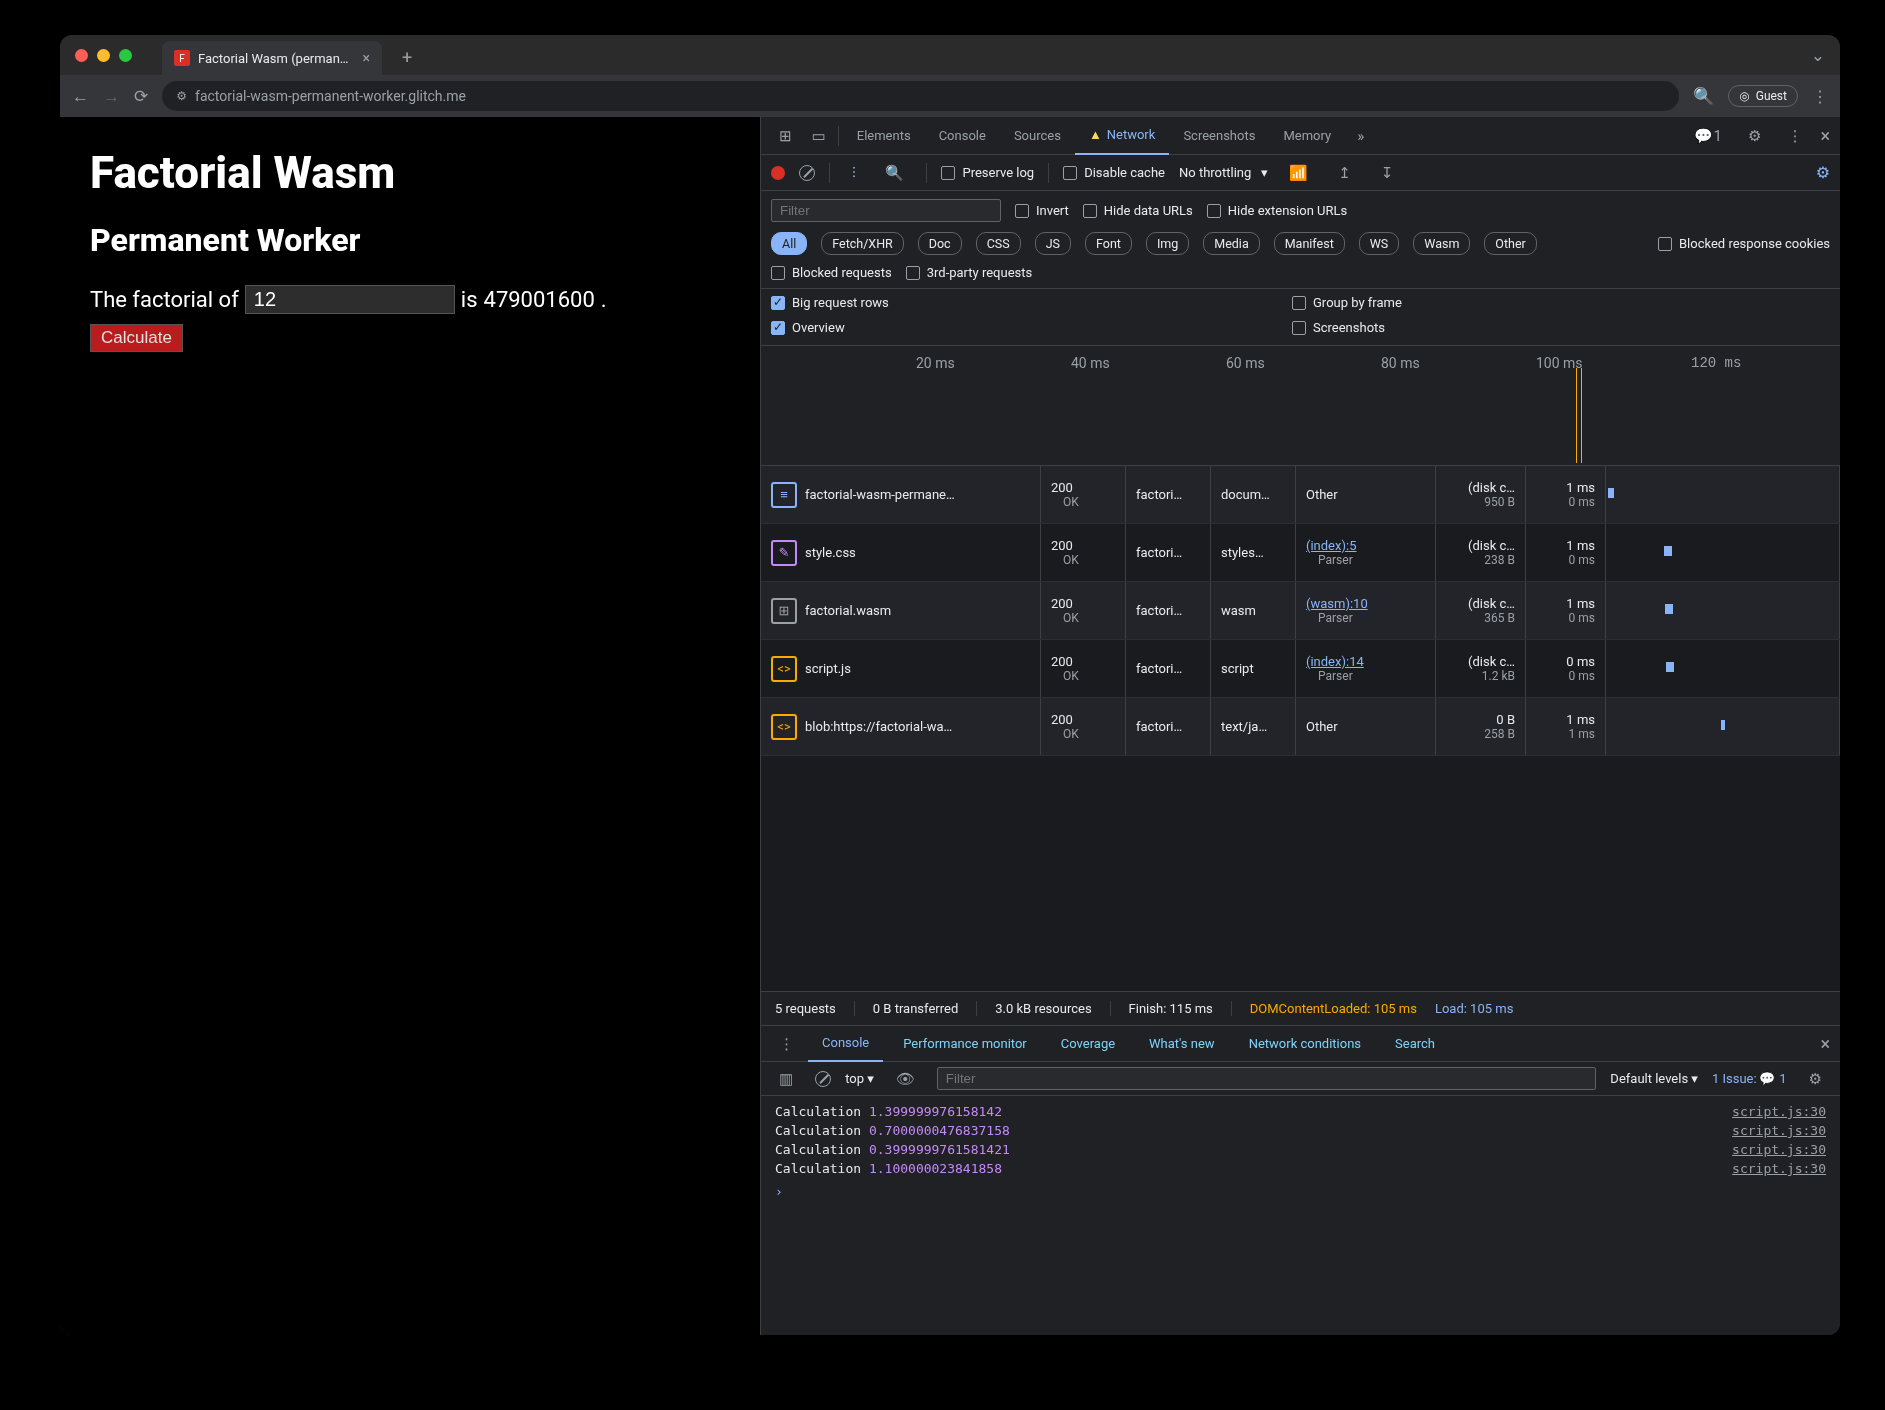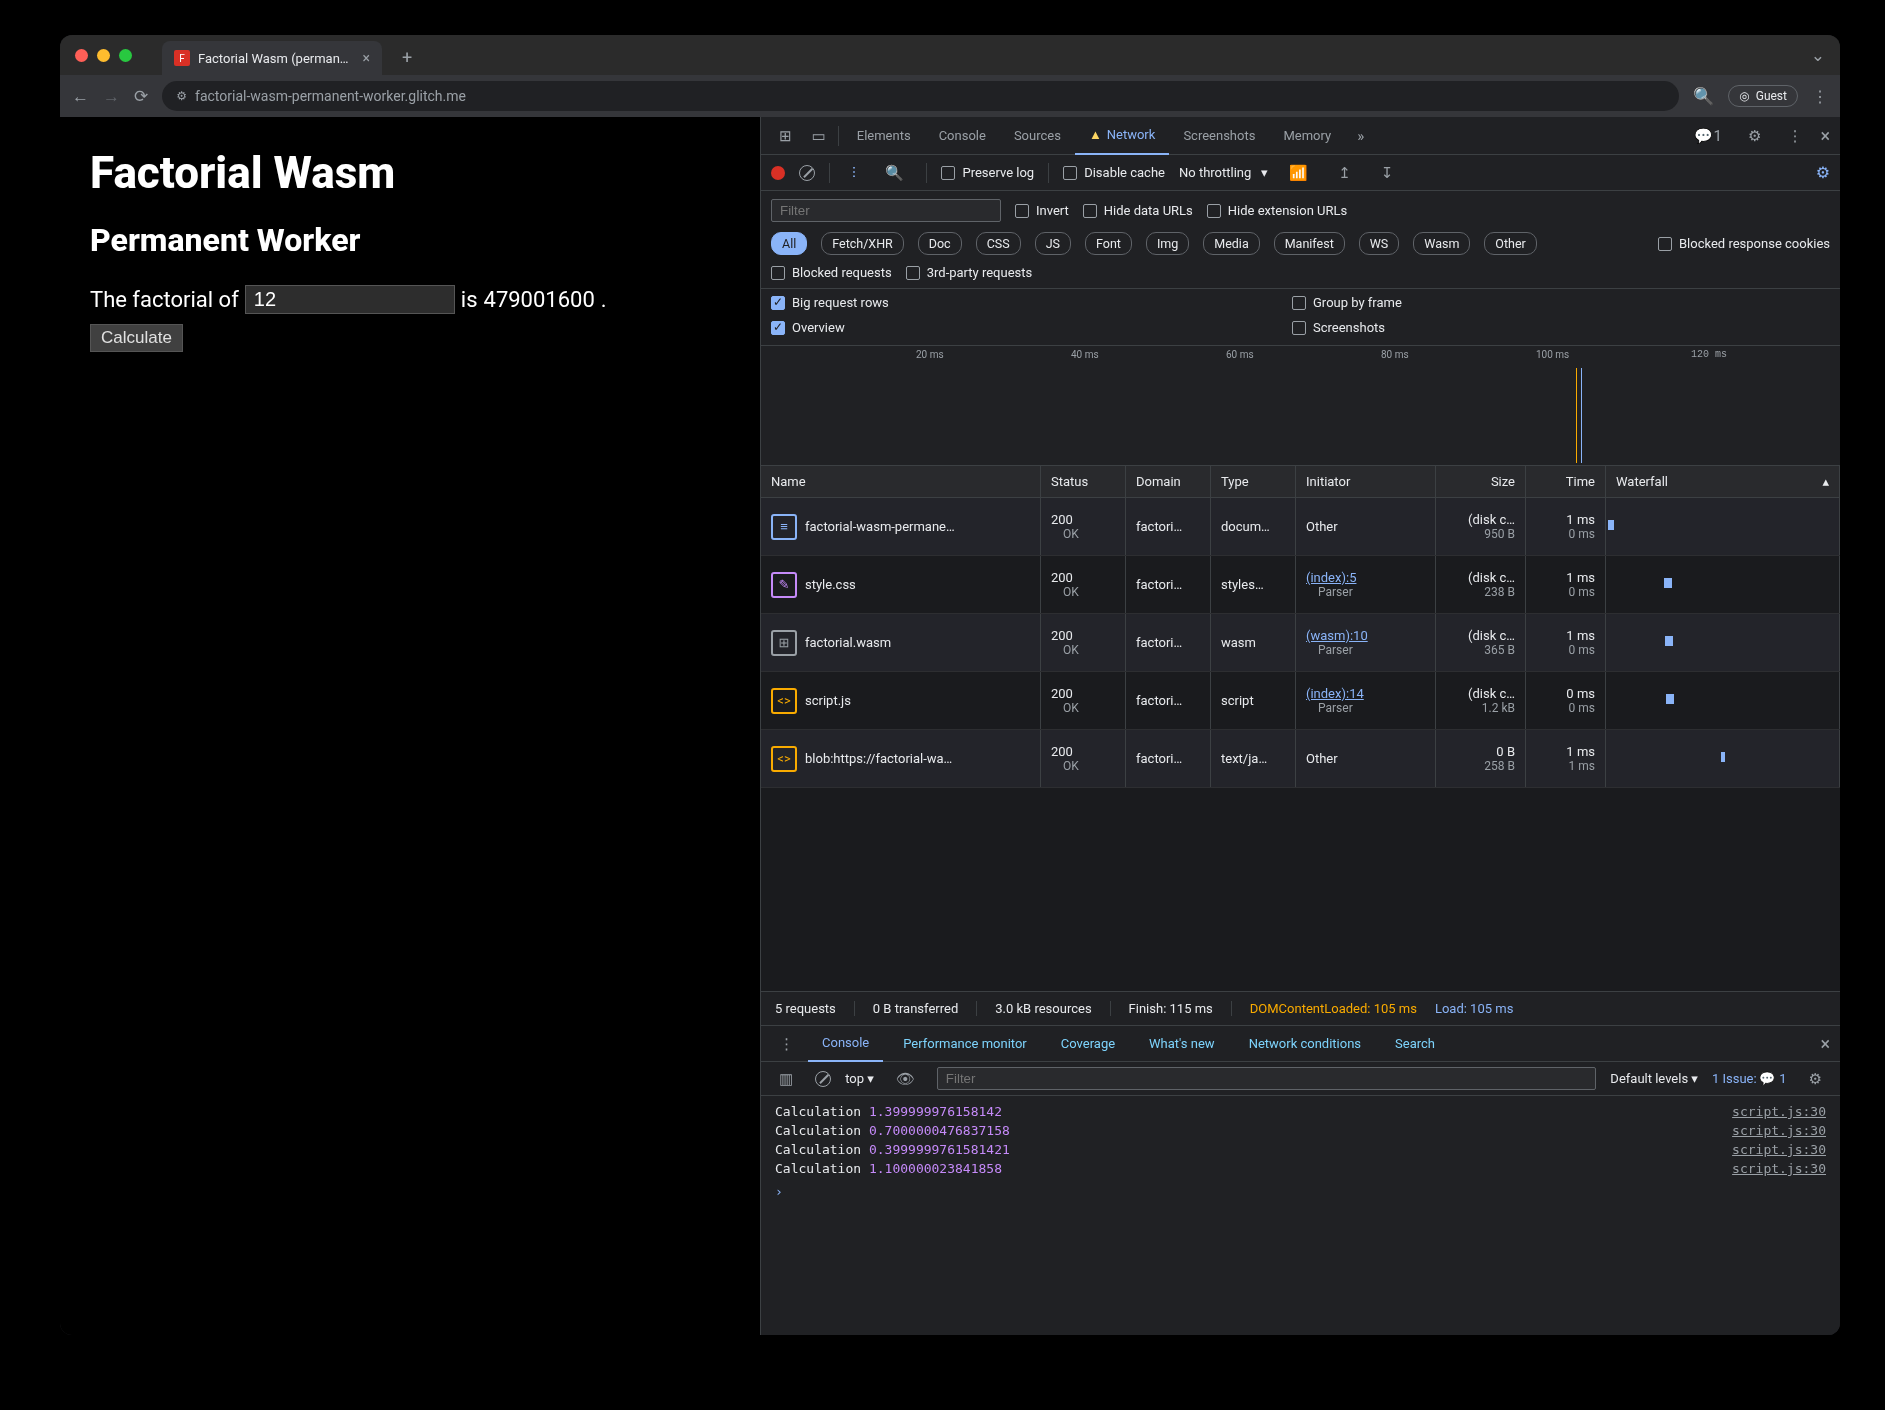--- a/index.html
+++ b/index.html
@@ -21,21 +21,21 @@
 .url .lock { font-size: 12px; }
 .guest-chip { border: 1px solid #5f6368; border-radius: 14px; padding: 3px 10px; color: #e8eaed; font-size: 12px; display: flex; align-items: center; gap: 6px; }
 .menu3 { color: #9aa0a6; font-size: 16px; }
 
 .content { flex: 1; display: flex; overflow: hidden; }
 .page { width: 700px; background: #000; padding: 30px 30px; color: #fff; }
 .page h1 { font-size: 44px; font-weight: 800; margin-bottom: 22px; }
 .page h2 { font-size: 32px; font-weight: 800; margin-bottom: 26px; }
 .page p { font-size: 22px; display: flex; align-items: center; gap: 6px; flex-wrap: wrap; }
 .page input { background: #2d2d2d; border: 1px solid #555; color: #fff; font-size: 20px; padding: 2px 8px; width: 210px; }
-.page button { background: #404040; border: 1px solid #555; color: #e0e0e0; font-size: 17px; padding: 3px 10px; margin-top: 10px; }
+.page button { background: #b91c1c; border: 1px solid #555; color: #e0e0e0; font-size: 17px; padding: 3px 10px; margin-top: 10px; }
 
 .devtools { flex: 1; background: #202124; display: flex; flex-direction: column; border-left: 1px solid #3c4043; font-size: 13px; }
 .dt-tabs { height: 38px; display: flex; align-items: center; border-bottom: 1px solid #3c4043; padding: 0 10px; gap: 4px; }
 .dt-ico { color: #9aa0a6; padding: 0 8px; font-size: 15px; }
 .dt-tab { padding: 0 14px; height: 38px; display: flex; align-items: center; color: #9aa0a6; cursor: pointer; gap: 5px; white-space: nowrap; }
 .dt-tab.active { color: #8ab4f8; border-bottom: 2px solid #8ab4f8; }
 .dt-tab .warn { color: #fdd663; }
 .dt-x { font-size: 18px; color: #9aa0a6; margin-left: auto; }
 .dt-right { display: flex; align-items: center; gap: 10px; margin-left: auto; }
 
@@ -54,21 +54,21 @@
 .net-filters { padding: 8px 10px; display: flex; flex-direction: column; gap: 10px; border-bottom: 1px solid #3c4043; }
 .frow { display: flex; align-items: center; gap: 14px; flex-wrap: wrap; }
 .finput { background: #292a2d; border: 1px solid #5f6368; padding: 3px 8px; width: 230px; color: #9aa0a6; border-radius: 2px; }
 .chip { border: 1px solid #5f6368; border-radius: 10px; padding: 3px 10px; color: #e8eaed; font-size: 12.5px; }
 .chip.on { background: #8ab4f8; color: #202124; border-color: #8ab4f8; }
 
 .opts { display: flex; padding: 6px 27px 10px 10px; border-bottom: 1px solid #3c4043; }
 .ocol { flex: 1; display: flex; flex-direction: column; gap: 10px; }
 
 .timeline { height: 120px; border-bottom: 1px solid #3c4043; position: relative; background: #202124; }
-.tl-tick { position: absolute; top: 3px; font-size: 10px; color: #9aa0a6; text-align: center; }
+.tl-tick { position: absolute; top: 9px; font-size: 14px; color: #9aa0a6; text-align: center; }
 .tl-line { position: absolute; top: 22px; bottom: 2px; width: 1px; }
 
 .nettable { flex: 1; background: #1a1b1e; overflow: auto; }
 .nethdr { display: flex; background: #292a2d; border-bottom: 1px solid #3c4043; position: sticky; top: 0; }
 .nethdr div { padding: 8px 10px; color: #e8eaed; font-size: 13px; border-right: 1px solid #3c4043; }
 .col-name { width: 280px; } .col-stat { width: 85px; } .col-dom { width: 85px; } .col-type { width: 85px; } .col-init { width: 140px; } .col-size { width: 90px; text-align: right; } .col-time { width: 80px; text-align: right; } .col-wf { flex: 1; position: relative; }
 .netrow { display: flex; border-bottom: 1px solid #2d2e31; min-height: 58px; }
 .netrow:nth-child(odd) { background: #23242a; }
 .netrow > div { padding: 6px 10px; border-right: 1px solid #3c4043; font-size: 13px; overflow: hidden; white-space: nowrap; text-overflow: ellipsis; display: flex; flex-direction: column; justify-content: center; }
 .ficon { width: 26px; height: 26px; border-radius: 3px; display: inline-flex; align-items: center; justify-content: center; font-size: 13px; margin-right: 8px; flex-shrink: 0; }
@@ -269,30 +269,20 @@
           <span class="tl-tick" style="left: 310px;">40 ms</span>
           <span class="tl-tick" style="left: 465px;">60 ms</span>
           <span class="tl-tick" style="left: 620px;">80 ms</span>
           <span class="tl-tick" style="left: 775px;">100 ms</span>
           <span class="tl-tick" style="left: 930px; font-family: Liberation Mono, monospace;">120 ms</span>
           <div class="tl-line" style="left: 815px; background: rgb(249, 171, 0);"></div>
           <div class="tl-line" style="left: 820px; background: rgb(138, 180, 248);"></div>
         </div>
 
       <div class="nettable">
-        <div class="nethdr" id="nethdr">
-            <div class="col-name">Name</div>
-            <div class="col-stat">Status</div>
-            <div class="col-dom">Domain</div>
-            <div class="col-type">Type</div>
-            <div class="col-init">Initiator</div>
-            <div class="col-size">Size</div>
-            <div class="col-time">Time</div>
-            <div class="col-wf">Waterfall<span style="float: right;"> ▴</span></div>
-          </div>
         <div id="netrows">
             <div class="netrow">
               <div class="col-name">
                 <div style="display:flex;align-items:center">
                   <span class="ficon fi-doc">≡</span>
                   <span>factorial-wasm-permane…</span>
                 </div>
               </div>
               <div class="col-stat">
                 <span>200</span>

